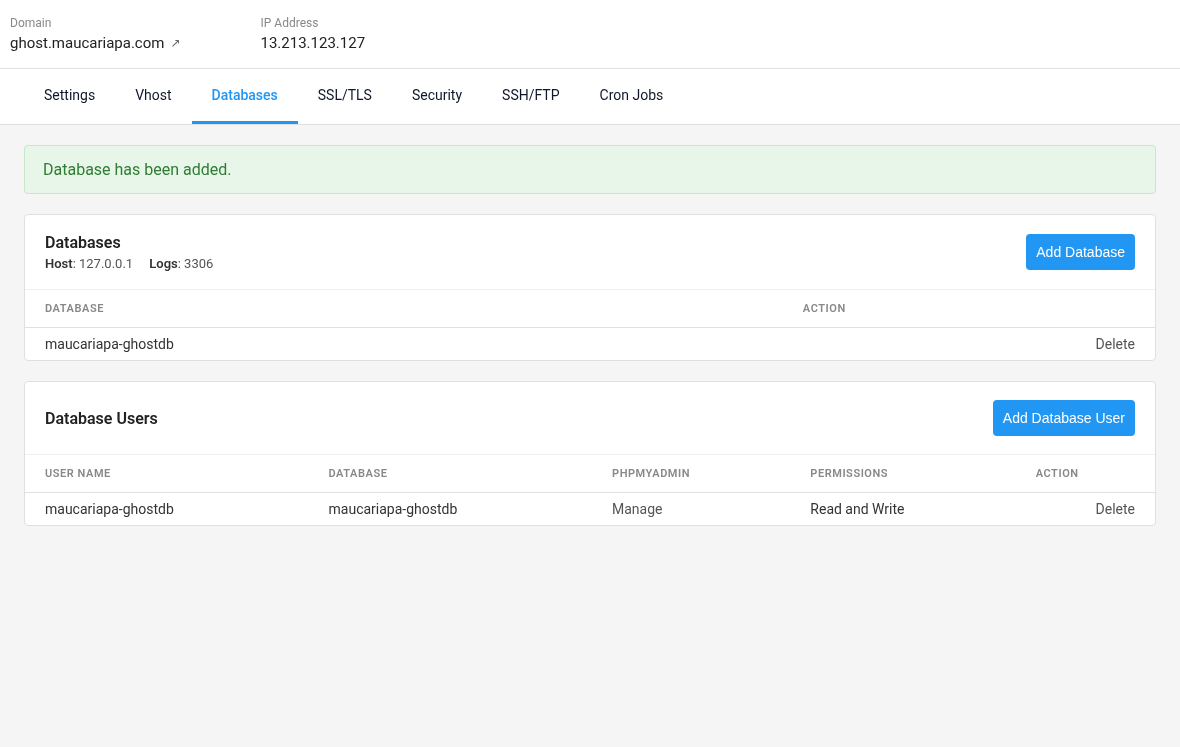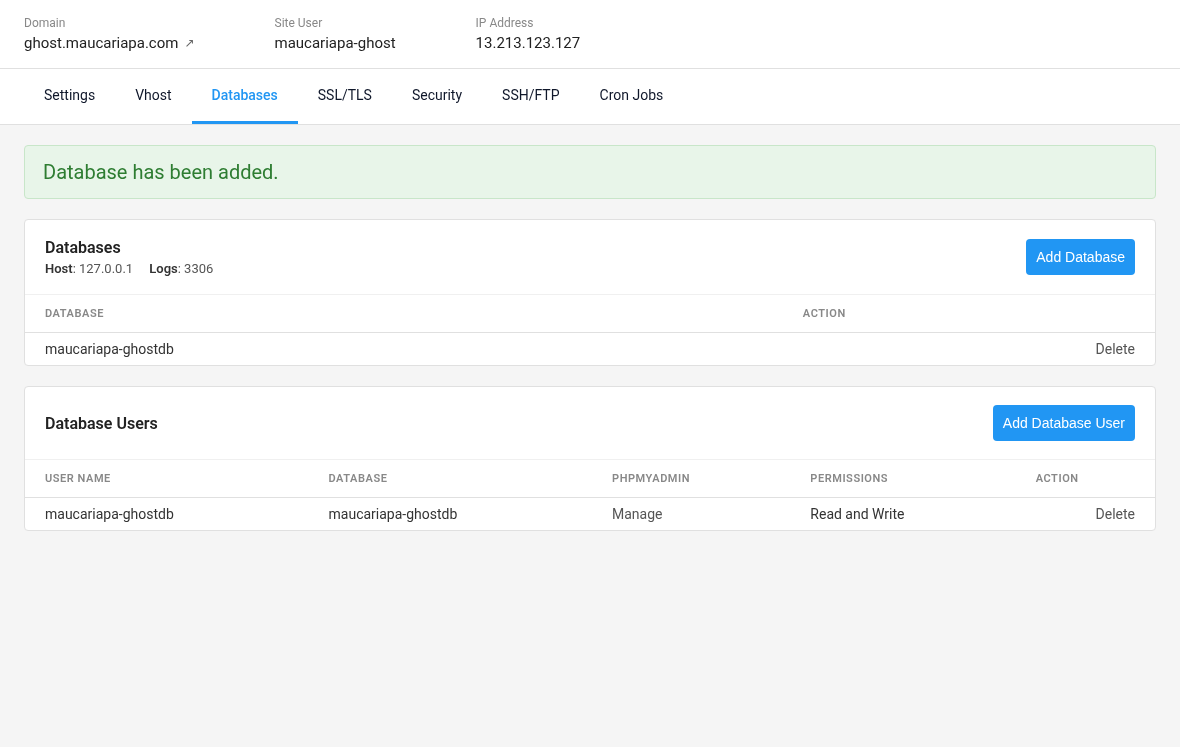--- a/index.html
+++ b/index.html
@@ -4,21 +4,21 @@
   <style>
     * { box-sizing: border-box; margin: 0; padding: 0; }
     body {
       font-family: -apple-system, BlinkMacSystemFont, 'Segoe UI', Roboto, sans-serif;
       background: #f5f5f5;
       color: #333;
       font-size: 14px;
     }
     .top-bar {
       background: #fff;
-      padding: 16px 24px;
+      padding: 16px 10px;
       border-bottom: 1px solid #e0e0e0;
       display: flex;
       gap: 80px;
       align-items: center;
     }
     .top-bar-field label {
       font-size: 12px;
       color: #888;
       display: block;
       margin-bottom: 4px;
@@ -58,21 +58,21 @@
       padding: 20px 24px;
       max-width: 1180px;
     }
     .alert-success {
       background: #e8f5e9;
       border: 1px solid #c8e6c9;
       color: #2e7d32;
       padding: 14px 18px;
       border-radius: 4px;
       margin-bottom: 20px;
-      font-size: 20px;
+      font-size: 16px;
     }
     .card {
       background: #fff;
       border: 1px solid #e0e0e0;
       border-radius: 4px;
       margin-bottom: 20px;
       overflow: hidden;
     }
     .card-header {
       padding: 18px 20px;
@@ -145,26 +145,20 @@
   </style>
 </head>
 <body>
 
 <div class="top-bar">
   <div class="top-bar-field">
     <label>Domain</label>
     <div class="value">
       <span>ghost.maucariapa.com</span>
       <span class="external-link-icon">↗</span>
-    </div>
-  </div>
-  <div class="top-bar-field">
-    <label>Site User</label>
-    <div class="value">
-      <span>maucariapa-ghost</span>
     </div>
   </div>
   <div class="top-bar-field">
     <label>IP Address</label>
     <div class="value">
       <span>13.213.123.127</span>
     </div>
   </div>
 </div>
 

